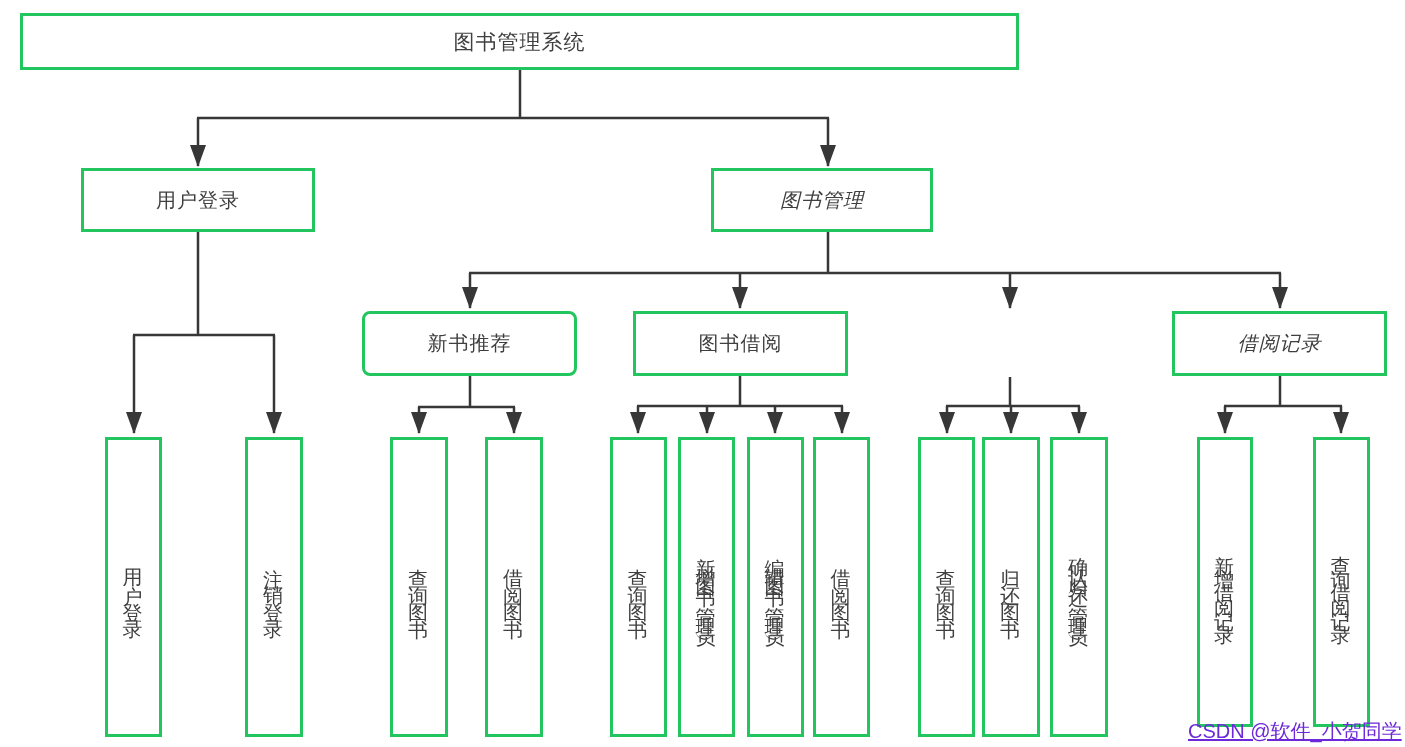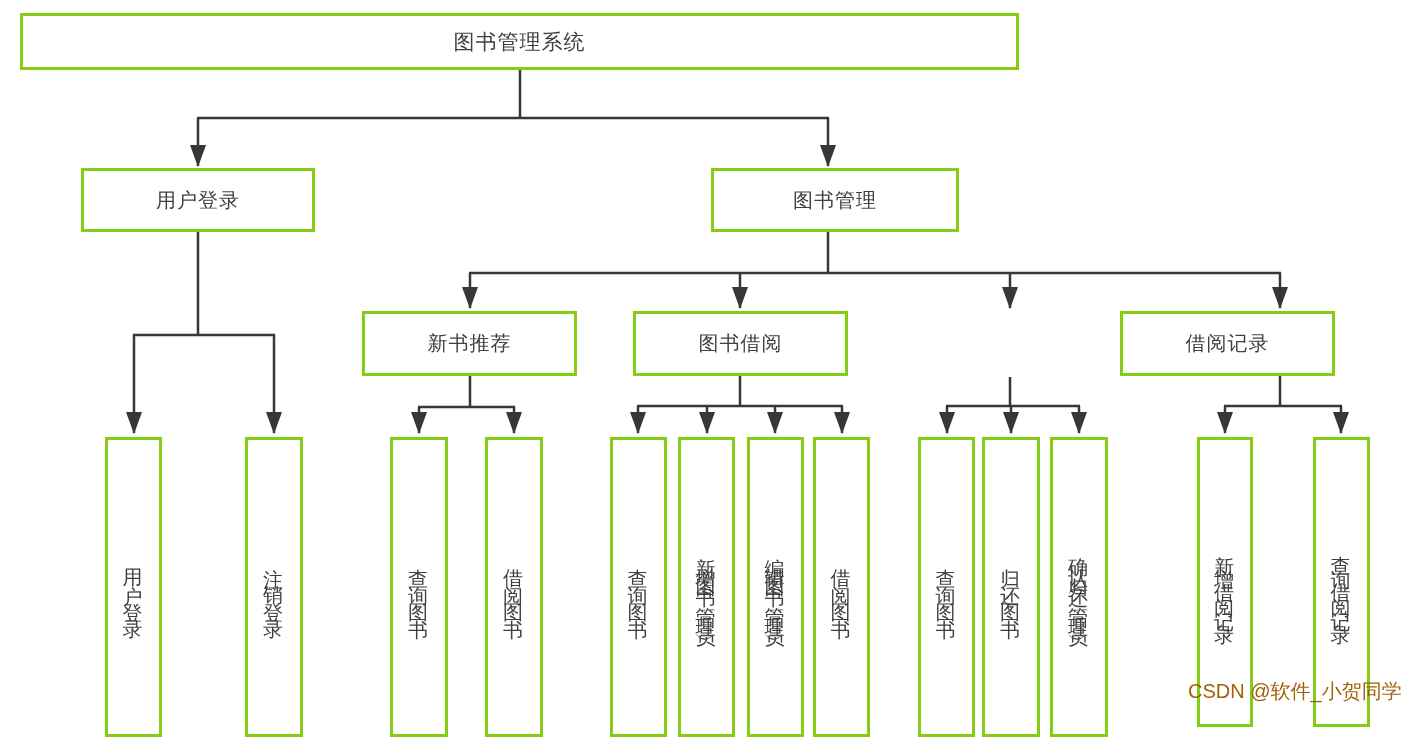--- a/index.html
+++ b/index.html
@@ -2,46 +2,46 @@
 <html><head>
 <meta charset="utf-8">
 <style>
   html,body{margin:0;padding:0;background:#ffffff;}
   .stage{
     position:relative;width:1405px;height:747px;background:#ffffff;overflow:hidden;
     font-family:"Liberation Sans",sans-serif;
   }
   .stage svg{position:absolute;left:0;top:0;pointer-events:none;}
   .box{
-    position:absolute;box-sizing:border-box;border:3px solid #84cc16;background:#ffffff;
+    position:absolute;box-sizing:border-box;border:3px solid #22c55e;background:#ffffff;
     display:flex;align-items:center;justify-content:center;color:#3f3f3f;
   }
   .h{font-size:20px;letter-spacing:1px;white-space:nowrap;}
   .root{left:20px;top:13px;width:999px;height:57px;font-size:21px;}
   .lv2a{left:81px;top:168px;width:234px;height:64px;}
-  .lv2b{left:711px;top:168px;width:248px;height:64px;}
+  .lv2b{left:711px;top:168px;width:222px;height:64px;font-style:italic;}
   .lv3{top:311px;width:215px;height:65px;}
-  .lv3a{left:362px;} .lv3b{left:633px;text-align:right;} .lv3c{left:903px;} .lv3d{left:1120px;}
+  .lv3a{left:362px;border-radius:8px;} .lv3b{left:633px;text-align:right;} .lv3c{left:903px;} .lv3d{left:1172px;font-style:italic;}
   .leaf{
     top:437px;width:57px;height:300px;font-size:20px;
     writing-mode:vertical-rl;text-orientation:mixed;letter-spacing:17px;
   }
   .leaf.med{letter-spacing:14px;}
   .leaf.long{letter-spacing:10px;}
   .leaf.short-box{height:290px;}
   .c1{left:105px;width:57px;} .c2{left:245px;width:58px;}
   .c3{left:390px;width:58px;} .c4{left:485px;width:58px;}
   .c5{left:610px;width:57px;} .c6{left:678px;width:57px;}
   .c7{left:747px;width:57px;} .c8{left:813px;width:57px;}
   .c9{left:918px;width:57px;} .c10{left:982px;width:58px;}
   .c11{left:1050px;width:58px;} .c12{left:1197px;width:56px;}
   .c13{left:1313px;width:57px;}
   .watermark{
-    position:absolute;left:1188px;top:678px;width:210px;
-    font-size:20px;color:#a16207;white-space:nowrap;z-index:5;
+    position:absolute;left:1188px;top:718px;width:210px;
+    font-size:20px;color:#6d28d9;white-space:nowrap;z-index:5;text-decoration:underline;
   }
 </style>
 </head>
 <body>
 
 <div class="stage">
 
   <svg width="1405" height="747" viewBox="0 0 1405 747">
     <defs>
       <marker id="ah" markerUnits="userSpaceOnUse" markerWidth="23" markerHeight="17" refX="21" refY="8" orient="auto">

